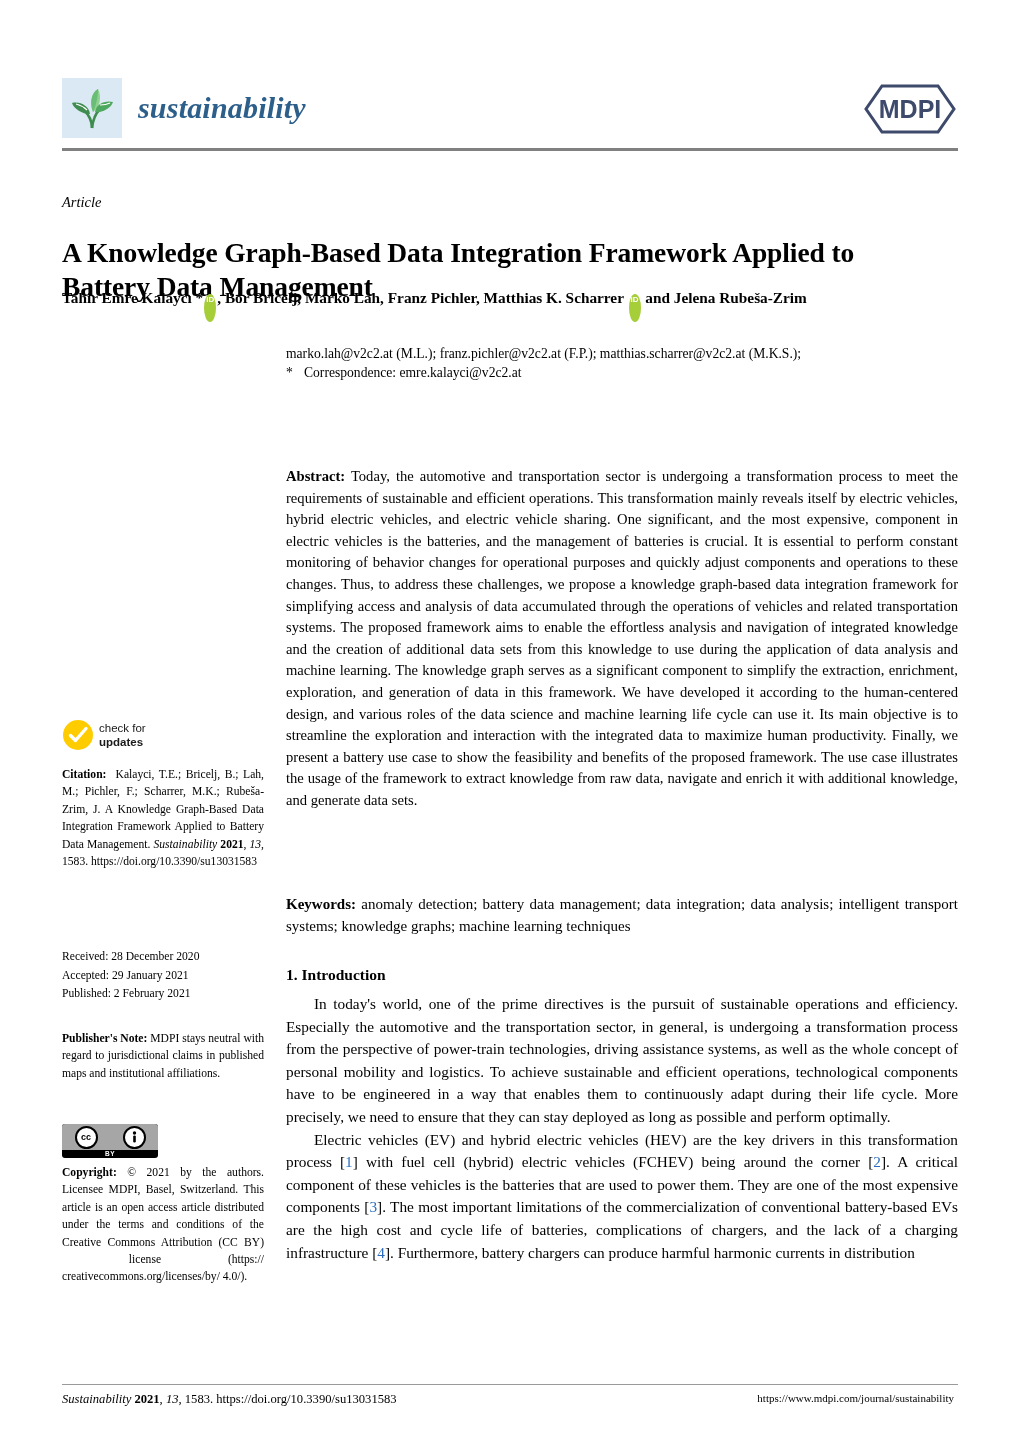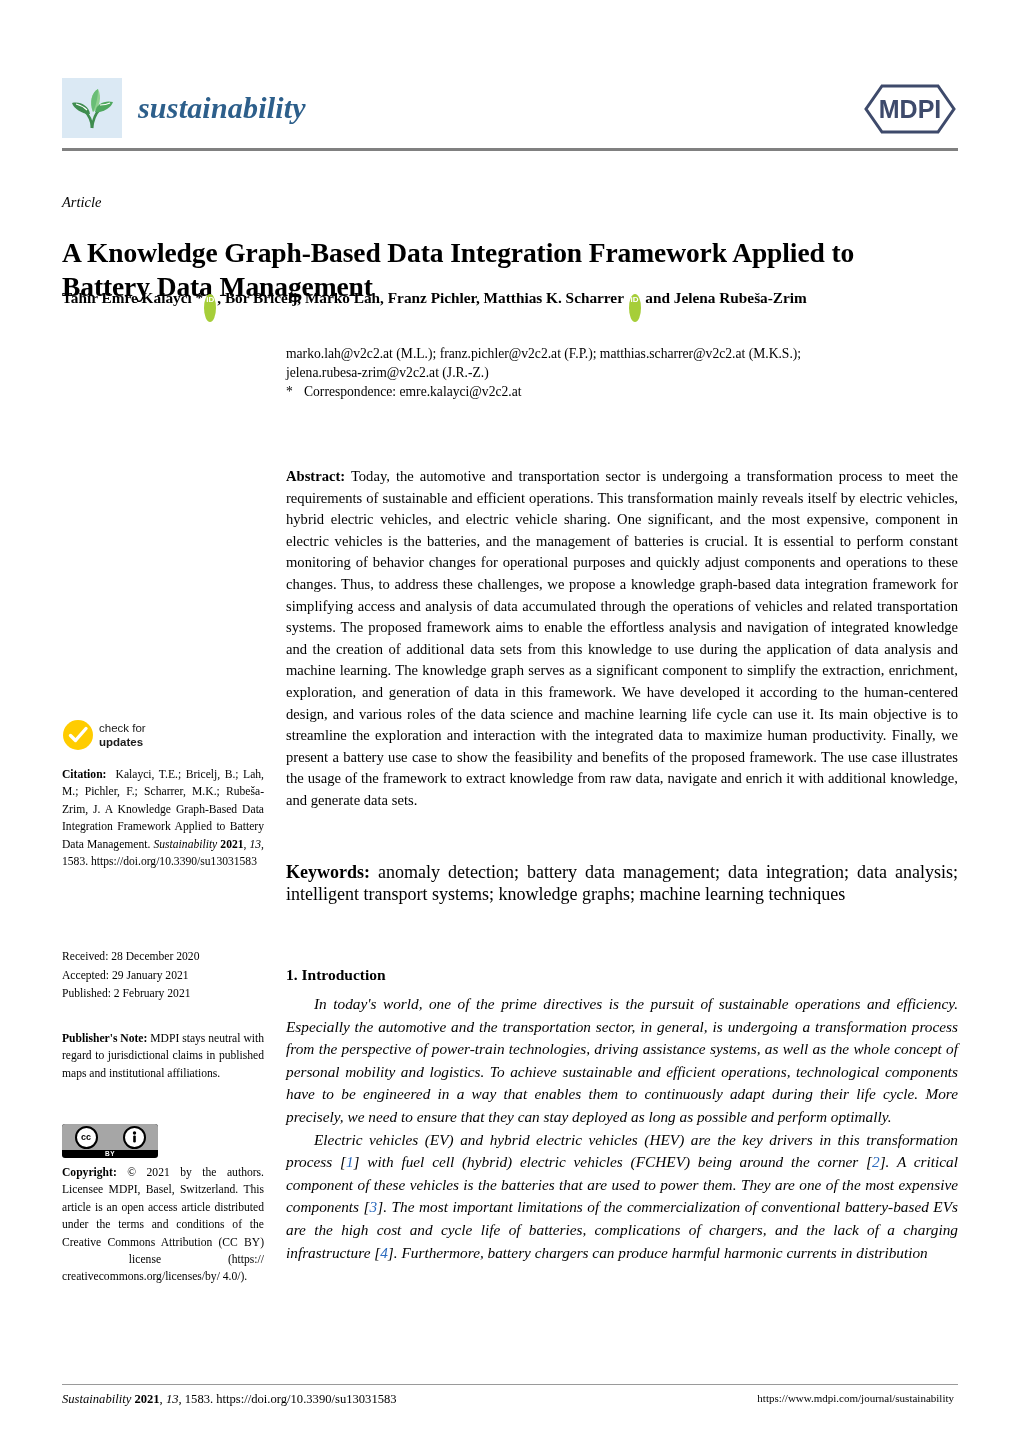--- a/index.html
+++ b/index.html
@@ -140,38 +140,38 @@
   .abstract {
     top: 447px;
     font-size: 14.6px;
     line-height: 21.6px;
     text-align: justify;
     margin-top: 19px;
   }
   .abstract b, .keywords b { font-weight: bold; }
 
   .keywords {
-    top: 862px;
-    font-size: 18px;
+    top: 894px;
+    font-size: 15px;
     line-height: 21.6px;
     text-align: justify;
   }
 
   .sec-heading {
     top: 966px;
     font-weight: bold;
     font-size: 15.5px;
   }
   .intro {
     top: 993px;
     font-size: 15.3px;
     line-height: 22.6px;
     text-align: justify;
   }
-  .intro p { margin: 0; text-indent: 28px; font-style: italic; }
+  .intro p { margin: 0; text-indent: 28px; }
   .ref { color: #2b6bbf; }
 
   
   .sidebar {
     position: absolute;
     left: 62px;
     width: 202px;
     font-size: 11.6px;
     line-height: 17.4px;
     text-align: justify;
@@ -297,21 +297,20 @@
     </div>
   </div>
   <div class="header-rule"></div>
 
   <div class="article-type">Article</div>
   <div class="title">A Knowledge Graph-Based Data Integration Framework Applied to Battery Data Management</div>
   <div class="authors">Tahir Emre Kalaycı *<span class="orcid">iD</span>, Bor Bricelj, Marko Lah, Franz Pichler, Matthias K. Scharrer <span class="orcid">iD</span> and Jelena Rubeša-Zrim</div>
 
   <div class="rightcol affil">
     <div>marko.lah@v2c2.at (M.L.); franz.pichler@v2c2.at (F.P.); matthias.scharrer@v2c2.at (M.K.S.);</div>
-    <div>jelena.rubesa-zrim@v2c2.at (J.R.-Z.)</div>
     <div class="corr">
       <span class="star">*</span>
       <span>Correspondence: emre.kalayci@v2c2.at</span>
     </div>
   </div>
 
   <div class="rightcol abstract">
     <b>Abstract:</b>
     <span>Today, the automotive and transportation sector is undergoing a transformation process to meet the requirements of sustainable and efficient operations. This transformation mainly reveals itself by electric vehicles, hybrid electric vehicles, and electric vehicle sharing. One significant, and the most expensive, component in electric vehicles is the batteries, and the management of batteries is crucial. It is essential to perform constant monitoring of behavior changes for operational purposes and quickly adjust components and operations to these changes. Thus, to address these challenges, we propose a knowledge graph-based data integration framework for simplifying access and analysis of data accumulated through the operations of vehicles and related transportation systems. The proposed framework aims to enable the effortless analysis and navigation of integrated knowledge and the creation of additional data sets from this knowledge to use during the application of data analysis and machine learning. The knowledge graph serves as a significant component to simplify the extraction, enrichment, exploration, and generation of data in this framework. We have developed it according to the human-centered design, and various roles of the data science and machine learning life cycle can use it. Its main objective is to streamline the exploration and interaction with the integrated data to maximize human productivity. Finally, we present a battery use case to show the feasibility and benefits of the proposed framework. The use case illustrates the usage of the framework to extract knowledge from raw data, navigate and enrich it with additional knowledge, and generate data sets.</span>
   </div>

